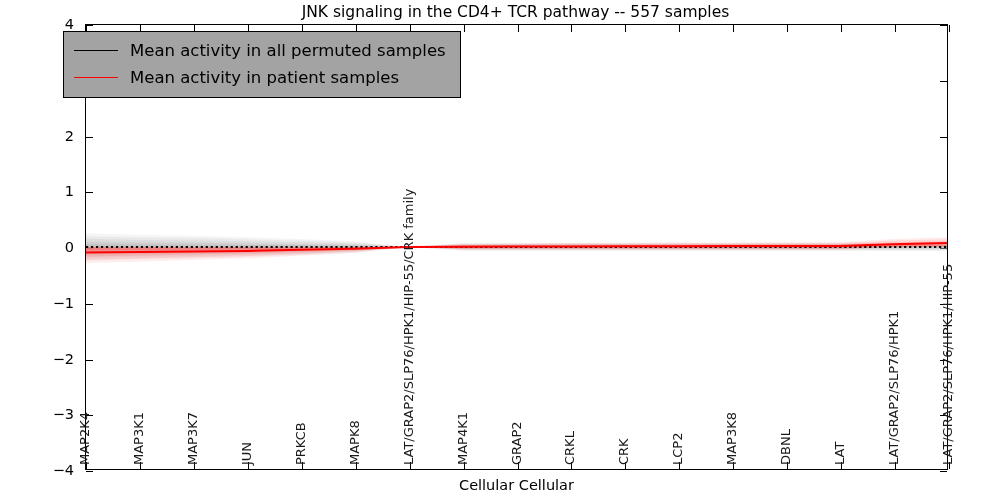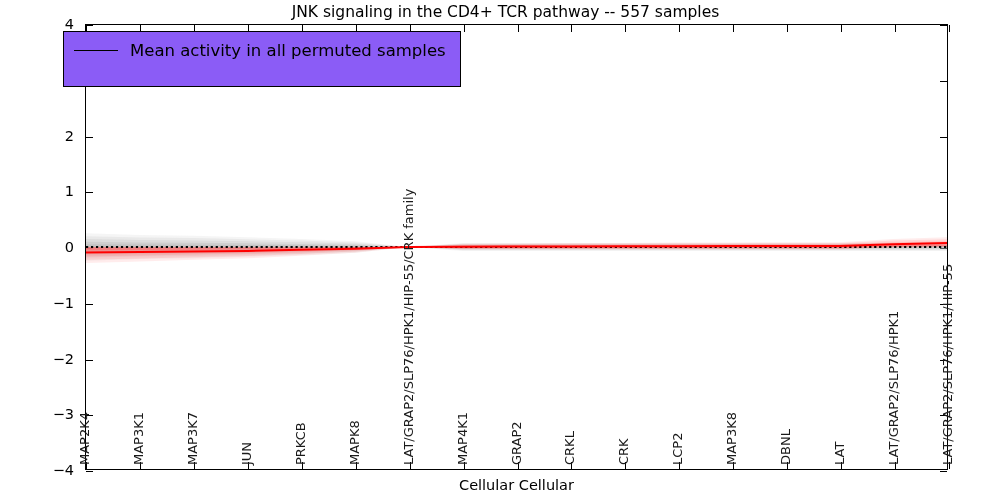--- a/index.html
+++ b/index.html
@@ -6,43 +6,43 @@
   body{width:1000px;height:500px;overflow:hidden;
        font-family:"DejaVu Sans","Liberation Sans",sans-serif;}
   #fig{position:relative;width:1000px;height:500px;background:#ffffff;}
 
   
   #axes{position:absolute;left:85px;top:24px;width:863px;height:446px;
         border:1.6px solid #000;box-sizing:border-box;background:#fff;}
   #plotclip{position:absolute;left:0;top:0;width:100%;height:100%;overflow:hidden;}
 
   
-  #title{position:absolute;left:74px;top:2px;width:863px;text-align:center;
+  #title{position:absolute;left:84px;top:2px;width:863px;text-align:center;
          font-size:15.5px;color:#000;line-height:20px;}
 
   
   .ytick{position:absolute;right:1006px;width:60px;text-align:right;
          font-size:14.5px;color:#000;transform:translateY(-9px);}
   .ytickmark{position:absolute;left:0;width:7px;height:0;
              border-top:1.4px solid #000;}
   .ytickmark.r{left:auto;right:0;}
 
   
   .xtickmark{position:absolute;bottom:0;height:7px;width:0;
              border-left:1.4px solid #000;}
   .xtickmark.t{bottom:auto;top:0;}
   .xlab{position:absolute;bottom:4px;font-size:13px;color:#1a1a1a;
         white-space:nowrap;transform-origin:left bottom;
         transform:rotate(-90deg);line-height:13px;}
   #xlabel{position:absolute;left:85px;top:477px;width:863px;text-align:center;
           font-size:14.5px;color:#000;}
 
   
-  #legend{position:absolute;left:63px;top:31px;background:#8b5cf6;
-          border:1.3px solid #000;padding:5px 14px 22px 10px;z-index:40;}
+  #legend{position:absolute;left:63px;top:31px;background:#a3a3a3;
+          border:1.3px solid #000;padding:5px 14px 6px 10px;z-index:40;}
   .lgrow{display:flex;align-items:center;height:27px;}
   .lgline{display:inline-block;width:44px;height:0;margin-right:12px;}
   .lgtxt{font-size:16.5px;color:#000;white-space:nowrap;}
 
   
   svg.lay{position:absolute;left:0;top:0;width:100%;height:100%;overflow:visible;}
 </style>
 </head>
 <body>
 
@@ -157,15 +157,19 @@
         <div class="xlab" style="left: 814.062px;">LAT/GRAP2/SLP76/HPK1</div>
         <div class="xlab" style="left: 868px;">LAT/GRAP2/SLP76/HPK1/HIP-55</div>
       </div>
   </div>
 
   <div id="legend">
     <div class="lgrow">
       <span class="lgline" style="border-top:1.6px solid #000000;"></span>
       <span class="lgtxt">Mean activity in all permuted samples</span>
     </div>
+    <div class="lgrow">
+      <span class="lgline" style="border-top:1.6px solid #ff0000;"></span>
+      <span class="lgtxt">Mean activity in patient samples</span>
+    </div>
   </div>
 
 </div>
 
 </body></html>

